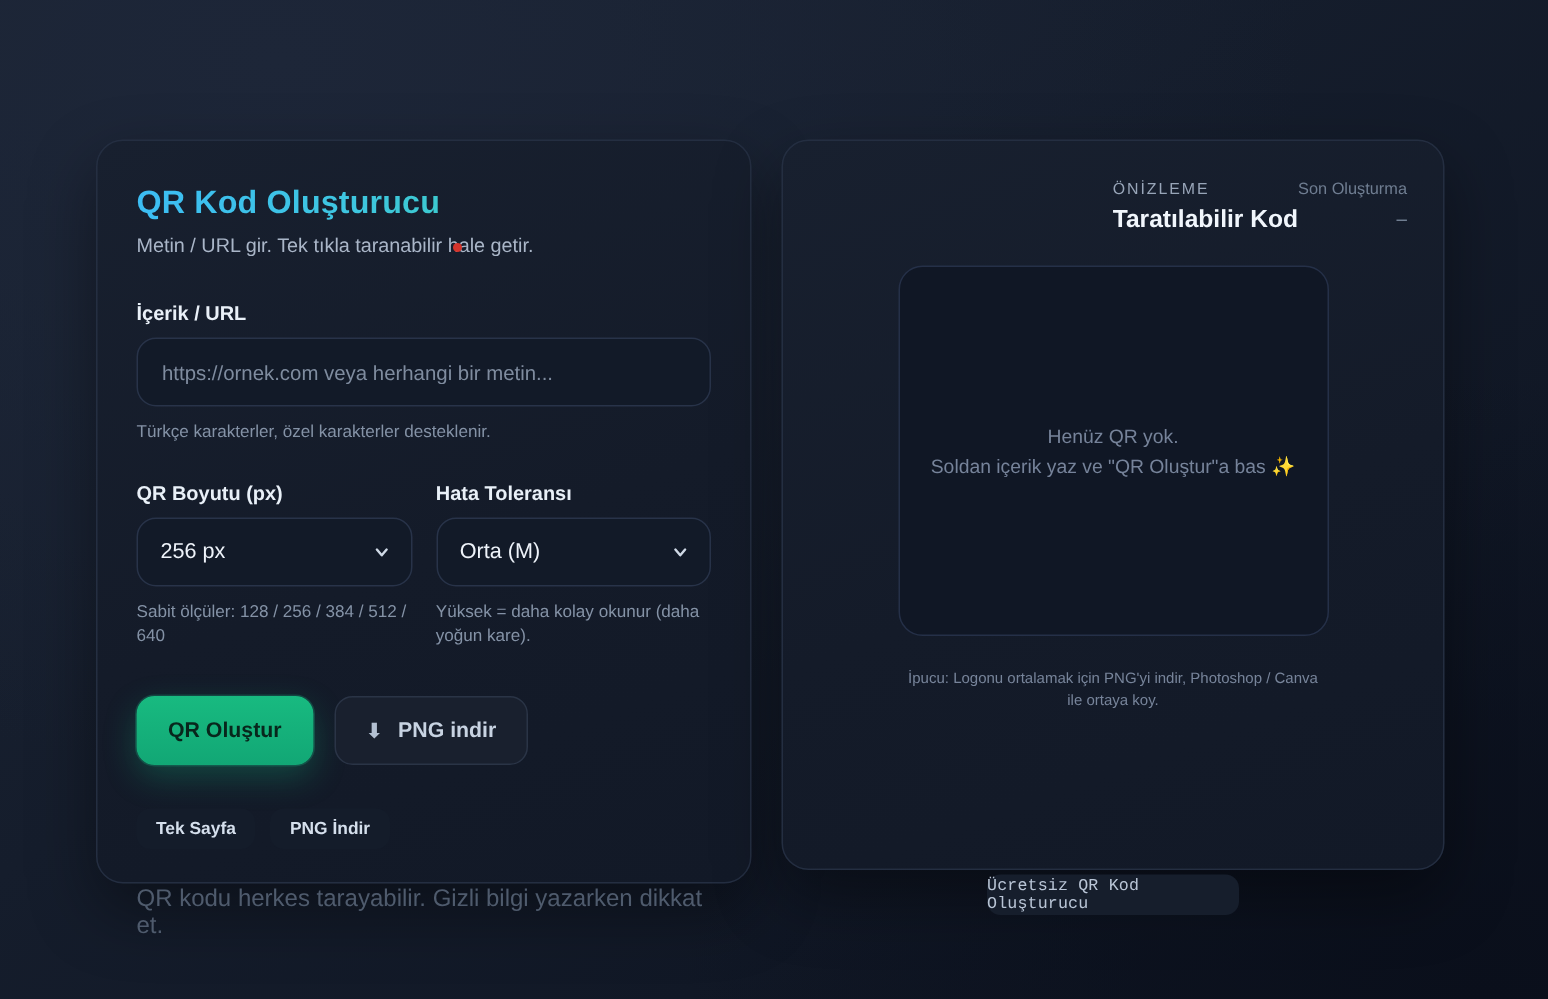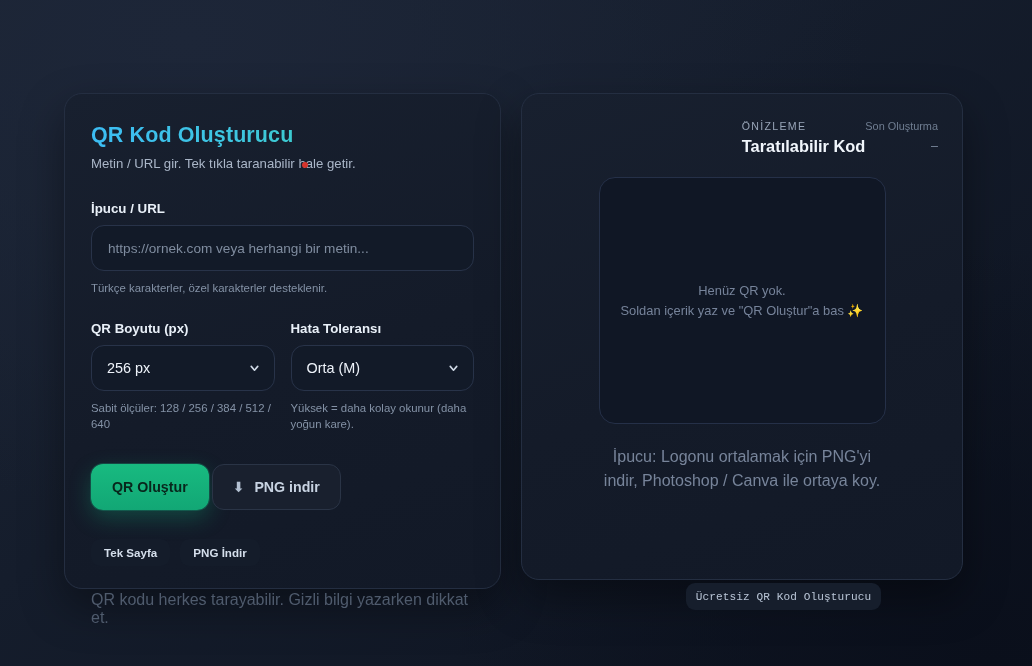--- a/index.html
+++ b/index.html
@@ -125,21 +125,21 @@
     transform: translateY(-50%);
     pointer-events: none;
     display: block;
     line-height: 0;
   }
 
   
   .btn-row {
     display: flex;
     align-items: center;
-    gap: 3px;
+    gap: 14px;
     margin-top: 31px;
   }
 
   .btn-primary {
     height: 46px;
     padding: 0 21px;
     border-radius: 12px;
     border: none;
     background: linear-gradient(180deg, #18ba80 0%, #12a775 100%);
     color: #08261c;
@@ -242,44 +242,43 @@
   .empty-line {
     font-size: 12.9px;
     color: #76839a;
     line-height: 1.55;
   }
 
   .tip {
     margin: 21px auto 8px auto;
     width: 280px;
     text-align: center;
-    font-size: 16px;
+    font-size: 10px;
     color: #77849a;
     line-height: 1.52;
   }
 
   
   #footer-badge {
     position: absolute;
     left: 658px;
     top: 583px;
-    width: 195px;
+    width: 168px;
     height: 27px;
     border-radius: 9px;
     background: #161e2c;
     border: 1px solid #2a3purple;
     border-color: #2a3448;
     display: flex;
     align-items: center;
     justify-content: center;
     font-family: "Liberation Mono", "DejaVu Sans Mono", monospace;
     font-size: 11.1px;
     color: #b9c5d6;
     letter-spacing: 0.1px;
-    margin-left: 28px;
   }
 
   
   #cursor-dot {
     position: absolute;
     left: 302px;
     top: 162px;
     width: 6px;
     height: 6px;
     border-radius: 50%;
@@ -291,21 +290,21 @@
 
 <div class="stage">
 
   <section class="card" id="left-card">
     <div class="pad-left">
 
       <h1 class="app-title">QR Kod Oluşturucu</h1>
       <p class="app-sub">Metin / URL gir. Tek tıkla taranabilir hale getir.</p>
 
       <div class="block">
-        <div class="field-label">İpucu / URL</div>
+        <div class="field-label">İçerik / URL</div>
         <input class="text-input" type="text" placeholder="https://ornek.com veya herhangi bir metin..." style="">
         <div class="hint">Türkçe karakterler, özel karakterler desteklenir.</div>
       </div>
 
       <div class="cols">
 
         <div class="col">
           <div class="field-label">QR Boyutu (px)</div>
           <div class="select-wrap">
             <div class="select-box">256 px</div>

